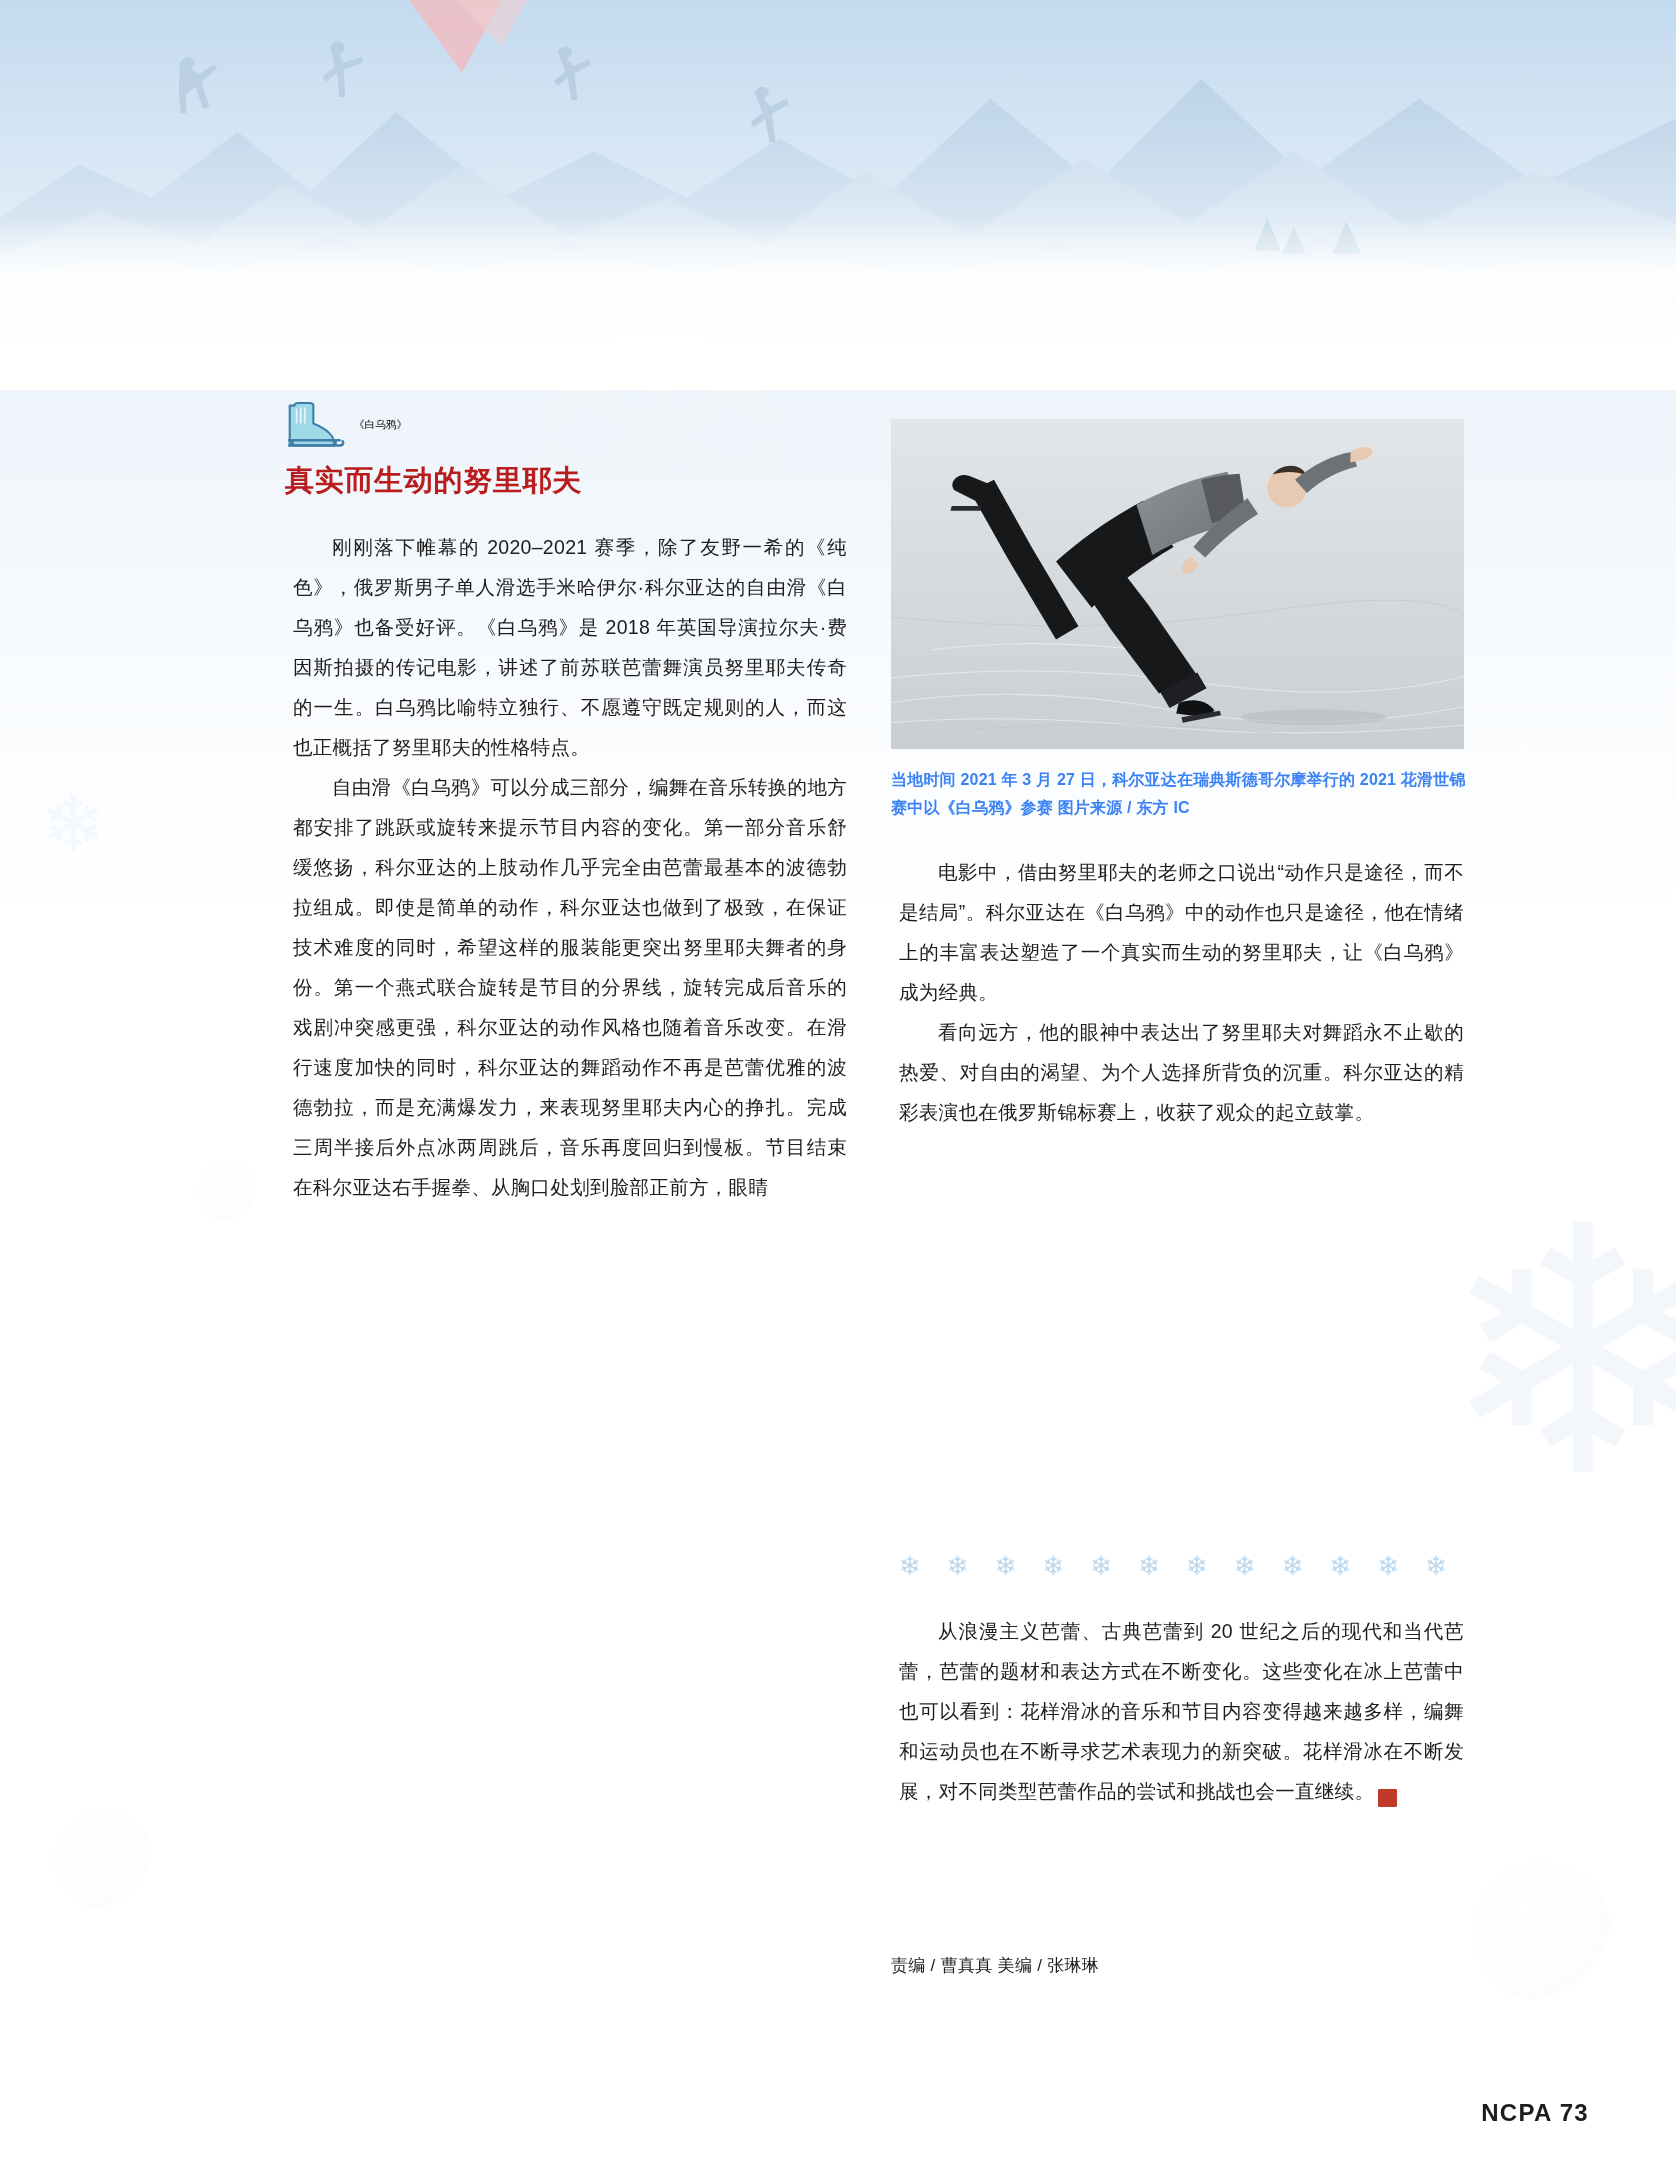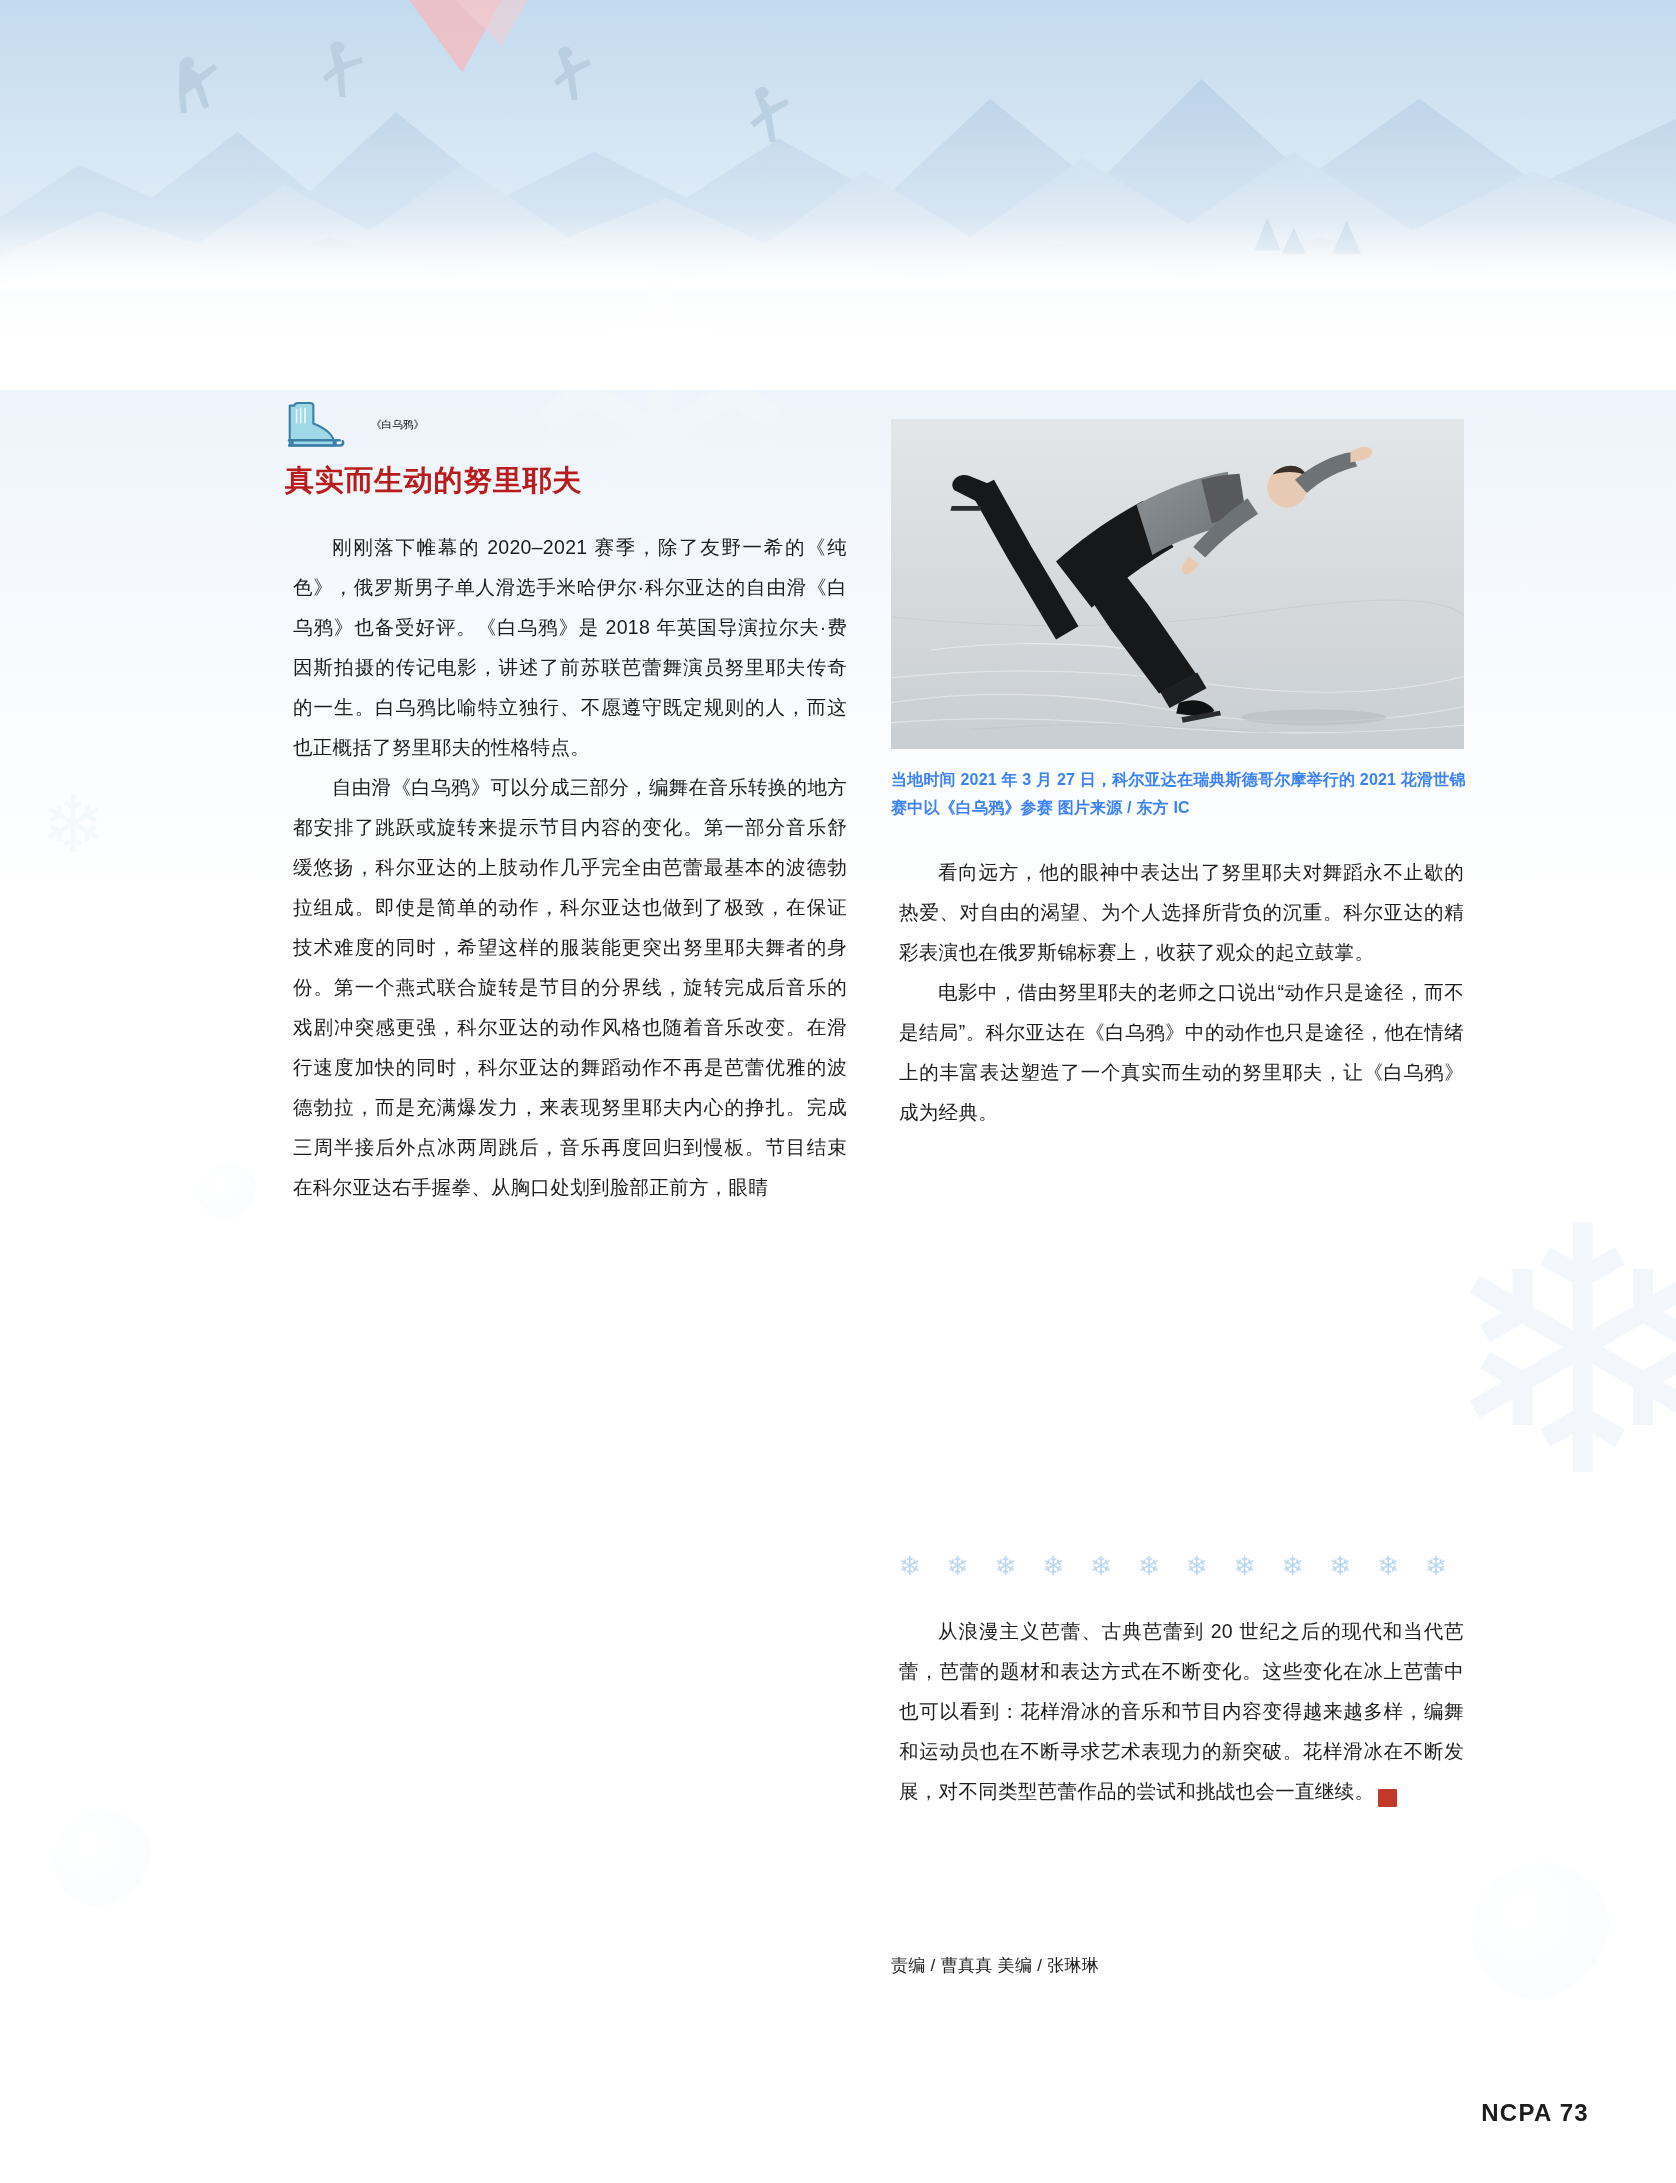--- a/index.html
+++ b/index.html
@@ -67,21 +67,21 @@
     position: absolute;
     left: 285px;
     top: 401px;
     width: 562px;
   }
 
   
   .kicker-row {
     display: flex;
     align-items: center;
-    gap: 23px;
+    gap: 6px;
     margin-bottom: 12px;
   }
   .skate-icon { width: 63px; height: 48px; display:block; }
   .headline {
     font-size: 29px;
     font-weight: 700;
     color: #b91c1c;
     letter-spacing: 0.7px;
     margin: 0 0 26.4px 0;
     font-family: "Liberation Sans", sans-serif;
@@ -313,22 +313,22 @@
 
         <path d="M540 120 c-30 22 -60 48 -82 74 l18 16 c24 -26 54 -50 80 -66 z" fill="#6d7276"></path>
         <path d="M452 208 c-10 10 -14 22 -8 26 6 4 16 -4 22 -14 z" fill="#e8c9b2"></path>
       </g>
     </svg>
   </div>
 
   <div class="photo-caption">当地时间 2021 年 3 月 27 日，科尔亚达在瑞典斯德哥尔摩举行的 2021 花滑世锦赛中以《白乌鸦》参赛  图片来源 / 东方 IC</div>
 
   <div class="right-body">
+    <p class="body">电影中，借由努里耶夫的老师之口说出“动作只是途径，而不是结局”。科尔亚达在《白乌鸦》中的动作也只是途径，他在情绪上的丰富表达塑造了一个真实而生动的努里耶夫，让《白乌鸦》成为经典。</p>
     <p class="body">看向远方，他的眼神中表达出了努里耶夫对舞蹈永不止歇的热爱、对自由的渴望、为个人选择所背负的沉重。科尔亚达的精彩表演也在俄罗斯锦标赛上，收获了观众的起立鼓掌。</p>
-    <p class="body">电影中，借由努里耶夫的老师之口说出“动作只是途径，而不是结局”。科尔亚达在《白乌鸦》中的动作也只是途径，他在情绪上的丰富表达塑造了一个真实而生动的努里耶夫，让《白乌鸦》成为经典。</p>
   </div>
 
   <div class="flake-divider">❄ ❄ ❄ ❄ ❄ ❄ ❄ ❄ ❄ ❄ ❄ ❄</div>
 
   <div class="right-body-2">
     <p class="body"><span>从浪漫主义芭蕾、古典芭蕾到 20 世纪之后的现代和当代芭蕾，芭蕾的题材和表达方式在不断变化。这些变化在冰上芭蕾中也可以看到：花样滑冰的音乐和节目内容变得越来越多样，编舞和运动员也在不断寻求艺术表现力的新突破。花样滑冰在不断发展，对不同类型芭蕾作品的尝试和挑战也会一直继续。</span><span class="seal">印</span></p>
   </div>
 
   <div class="credits">责编 / 曹真真  美编 / 张琳琳</div>
 

